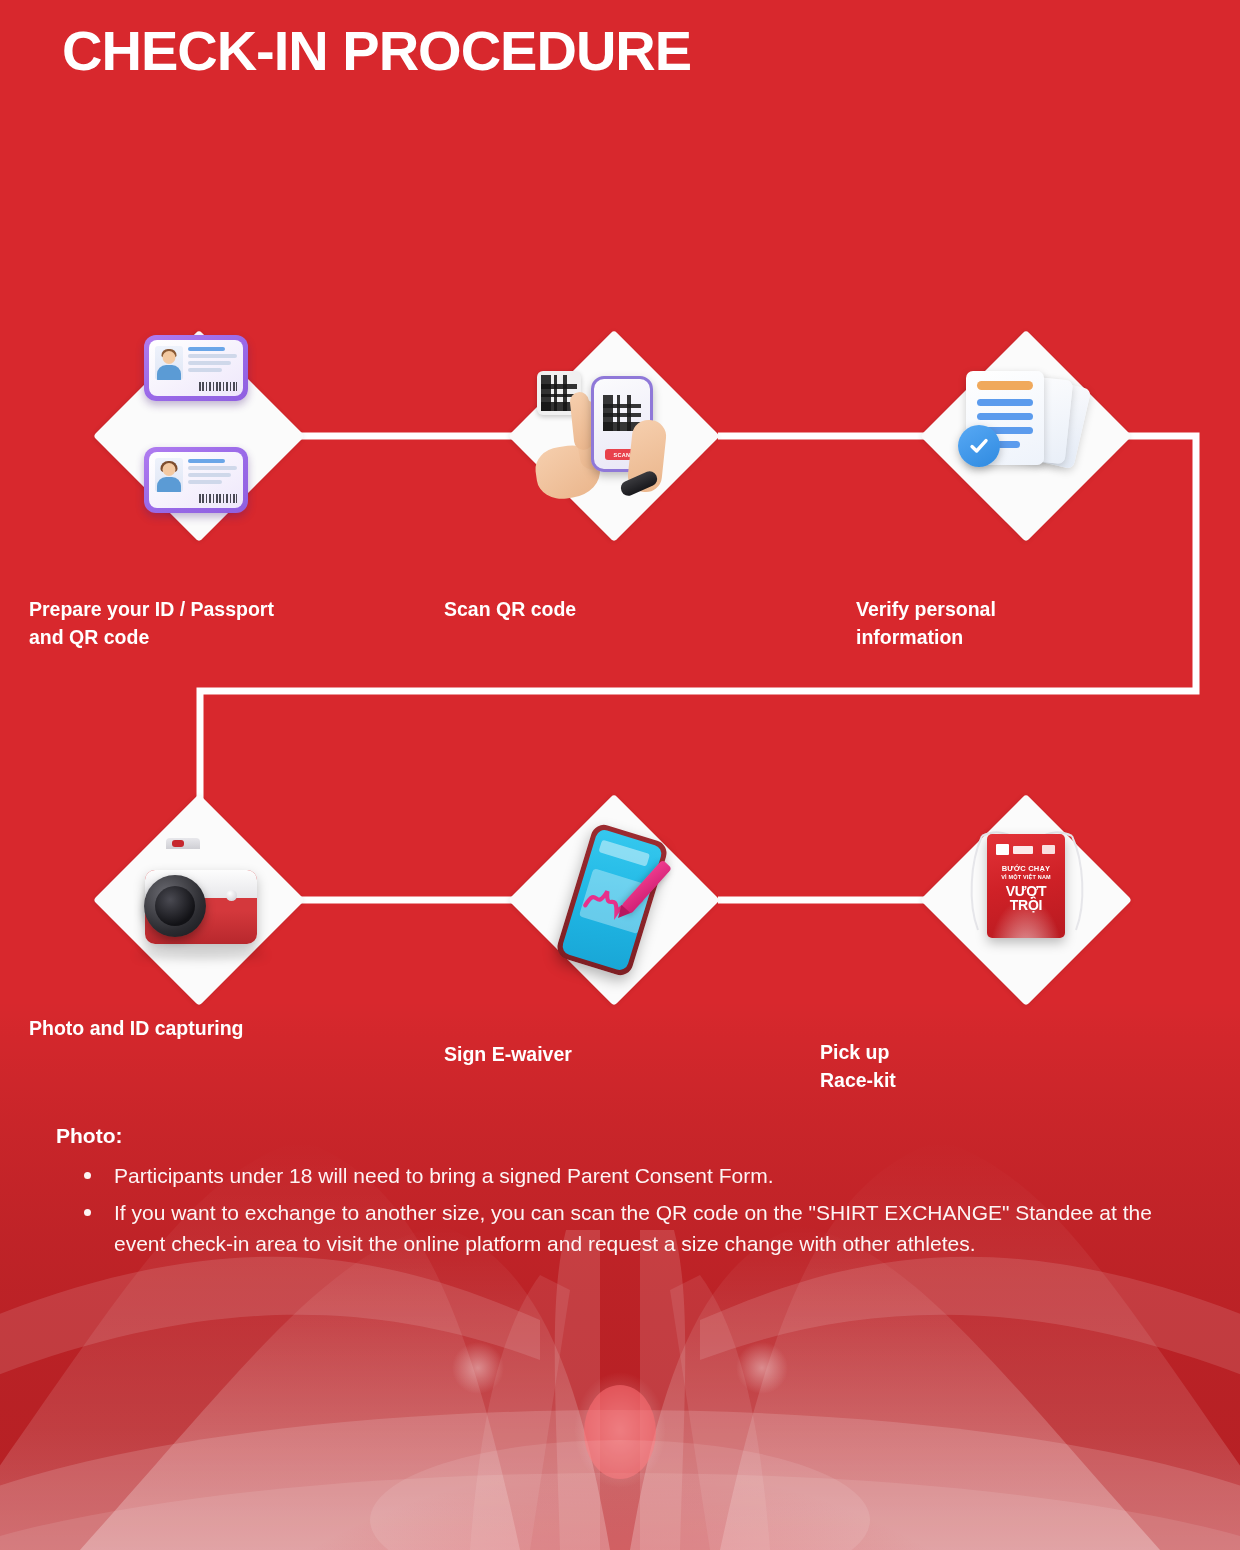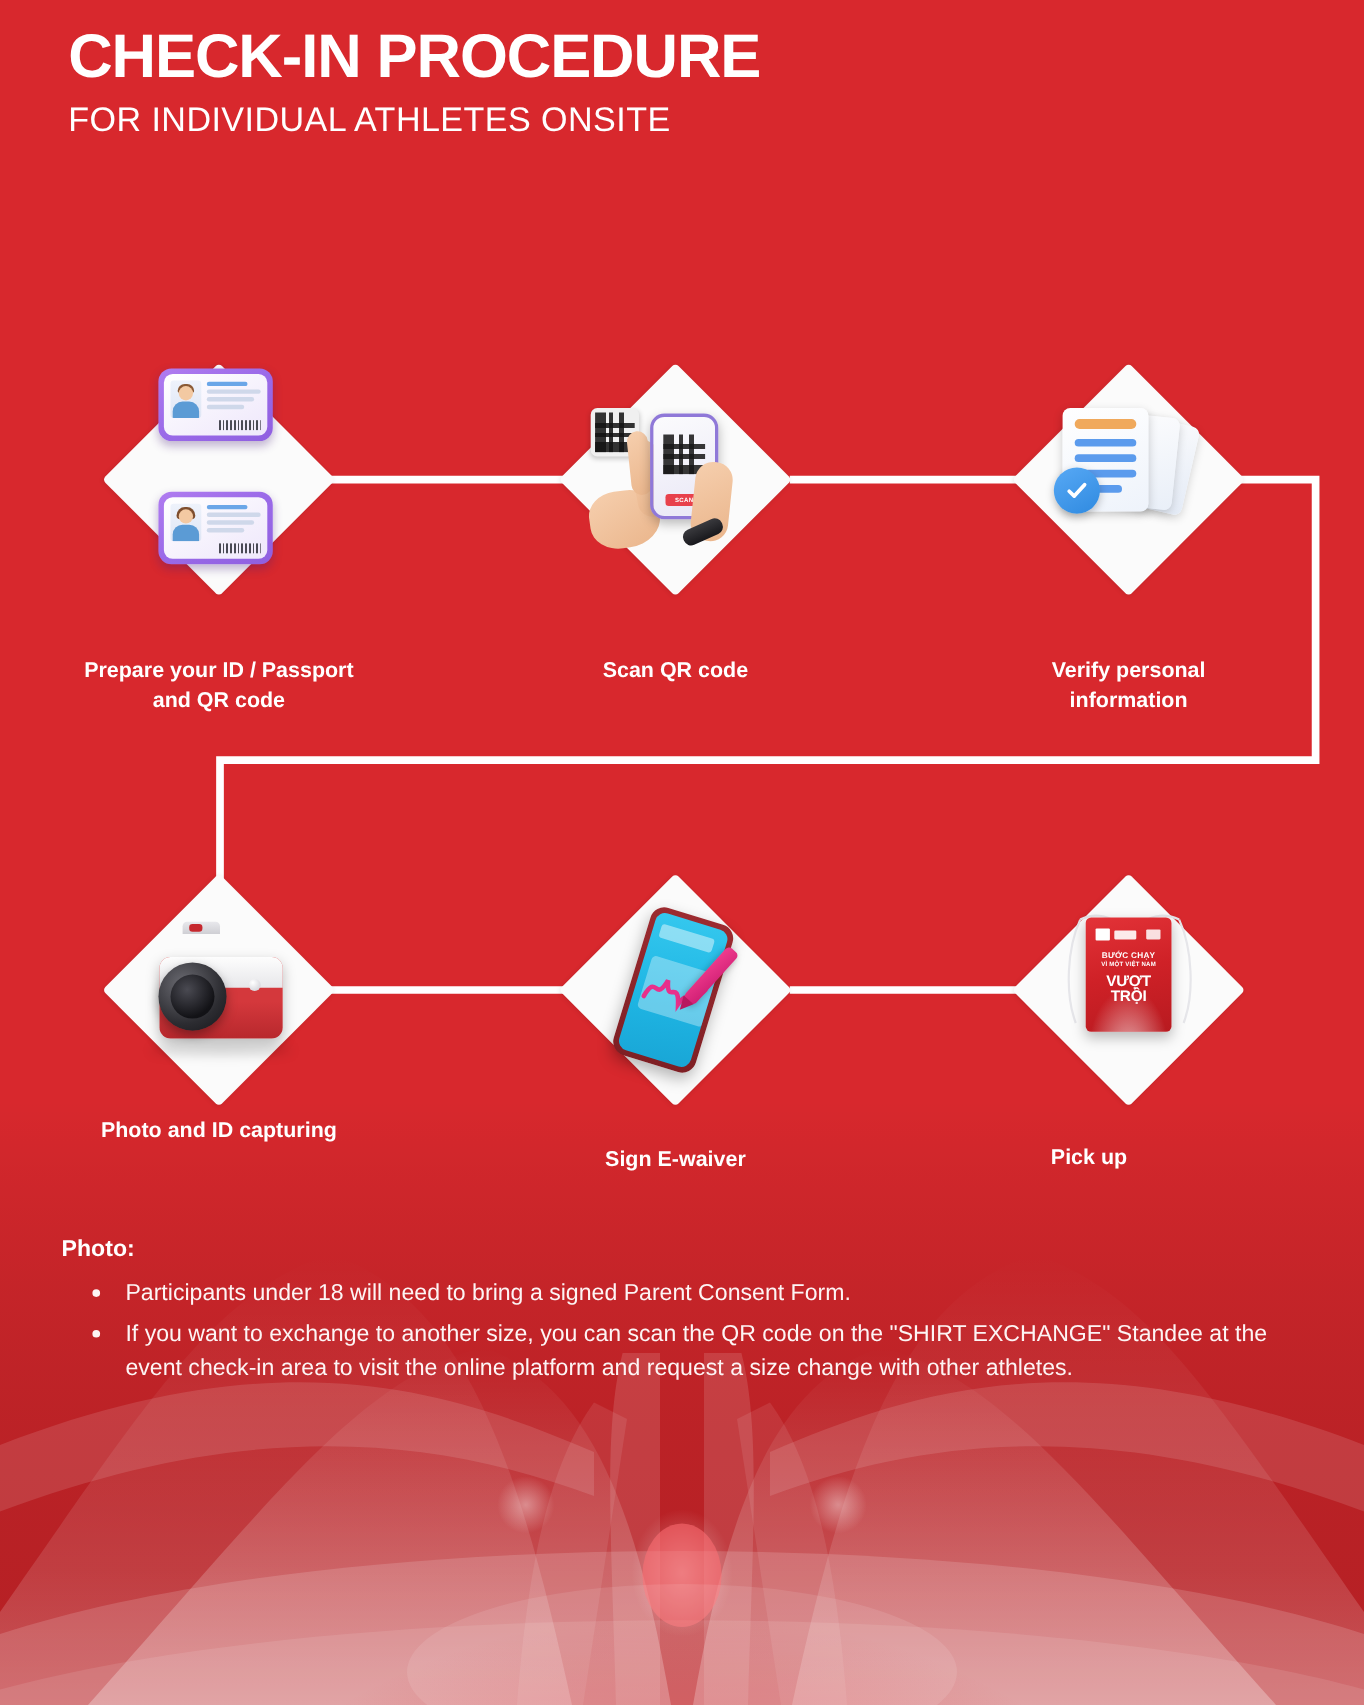--- a/index.html
+++ b/index.html
@@ -39,21 +39,21 @@
     transform:rotate(45deg);
     border-radius:4px;
     box-shadow:0 1px 5px rgba(0,0,0,0.10);
   }
 
   .art { position:absolute; z-index:7; }
 
   .caption {
     position:absolute; z-index:8;
     color:#ffffff; font-weight:bold; font-size:19.5px;
-    line-height:1.45; text-align:center; width:340px;
+    line-height:1.45; text-align:left; width:340px;
   }
 
   
   .idcard {
     position:absolute; width:104px; height:66px;
     border-radius:12px;
     background:linear-gradient(150deg,#b07cf0 0%,#9a6ae8 50%,#8f5fe0 100%);
     padding:5px;
     box-shadow:0 4px 9px rgba(70,30,120,0.33);
   }
@@ -291,21 +291,20 @@
   <ellipse cx="620" cy="1552" rx="430" ry="360" fill="url(#coreGlow)"></ellipse>
   <ellipse cx="620" cy="1430" rx="46" ry="58" fill="url(#softGlow)"></ellipse>
   <ellipse cx="620" cy="1432" rx="36" ry="47" fill="#ff7074" opacity="0.55"></ellipse>
   <circle cx="478" cy="1368" r="26" fill="url(#softGlow)"></circle>
   <circle cx="762" cy="1368" r="26" fill="url(#softGlow)"></circle>
   <ellipse cx="620" cy="1520" rx="250" ry="80" fill="#ffffff" opacity="0.10"></ellipse>
 </svg>
 
 <div class="header">
   <div class="title">CHECK-IN PROCEDURE</div>
-  <div class="subtitle">FOR INDIVIDUAL ATHLETES ONSITE</div>
 </div>
 
 <svg class="connectors" viewBox="0 0 1240 1550">
   <g stroke="#ffffff" stroke-width="7" fill="none" stroke-linejoin="miter">
     <line x1="297" y1="436" x2="512" y2="436"></line>
     <line x1="718" y1="436" x2="930" y2="436"></line>
     <polyline points="1125,436 1196,436 1196,691 200,691 200,843"></polyline>
     <line x1="297" y1="900" x2="512" y2="900"></line>
     <line x1="718" y1="900" x2="930" y2="900"></line>
   </g>
@@ -474,20 +473,21 @@
         <div class="bag-t2">VÌ MỘT VIỆT NAM</div>
         <div class="bag-t3">
           <div>VƯỢT</div>
           <div>TRỘI</div>
         </div>
       </div>
     </div>
 
     <div class="caption" style="left:820px; top:1038px;">
       <div>Pick up</div>
+      <div>Race-kit</div>
     </div>
   </div>
 
 </div>
 
 <div class="note">
   <div class="note-title">Photo:</div>
   <ul class="note-list">
     <li>Participants under 18 will need to bring a signed Parent Consent Form.</li>
     <li>If you want to exchange to another size, you can scan the QR code on the "SHIRT EXCHANGE" Standee at the event check-in area to visit the online platform and request a size change with other athletes.</li>

